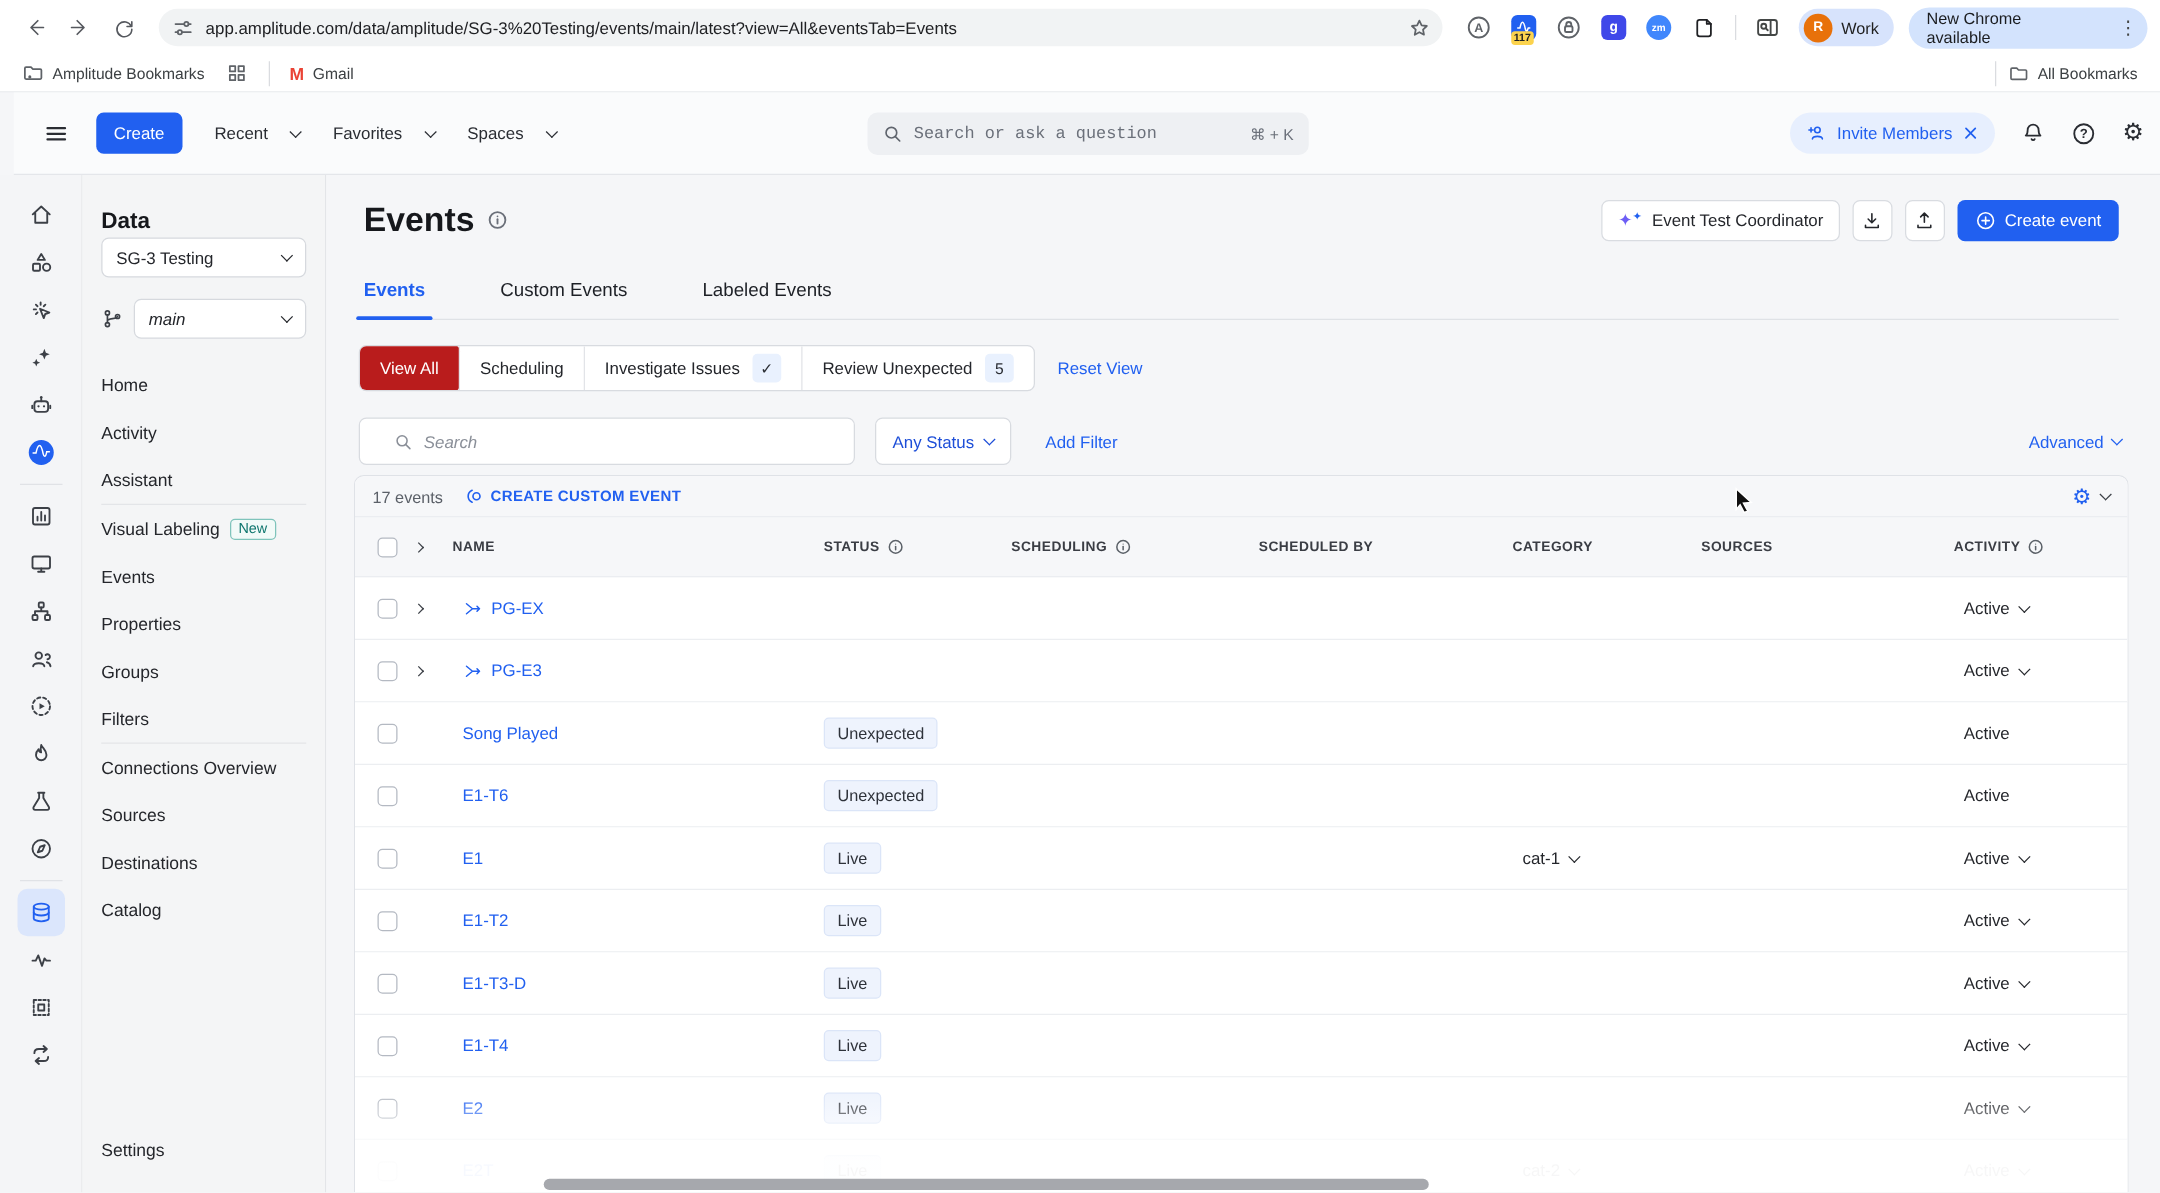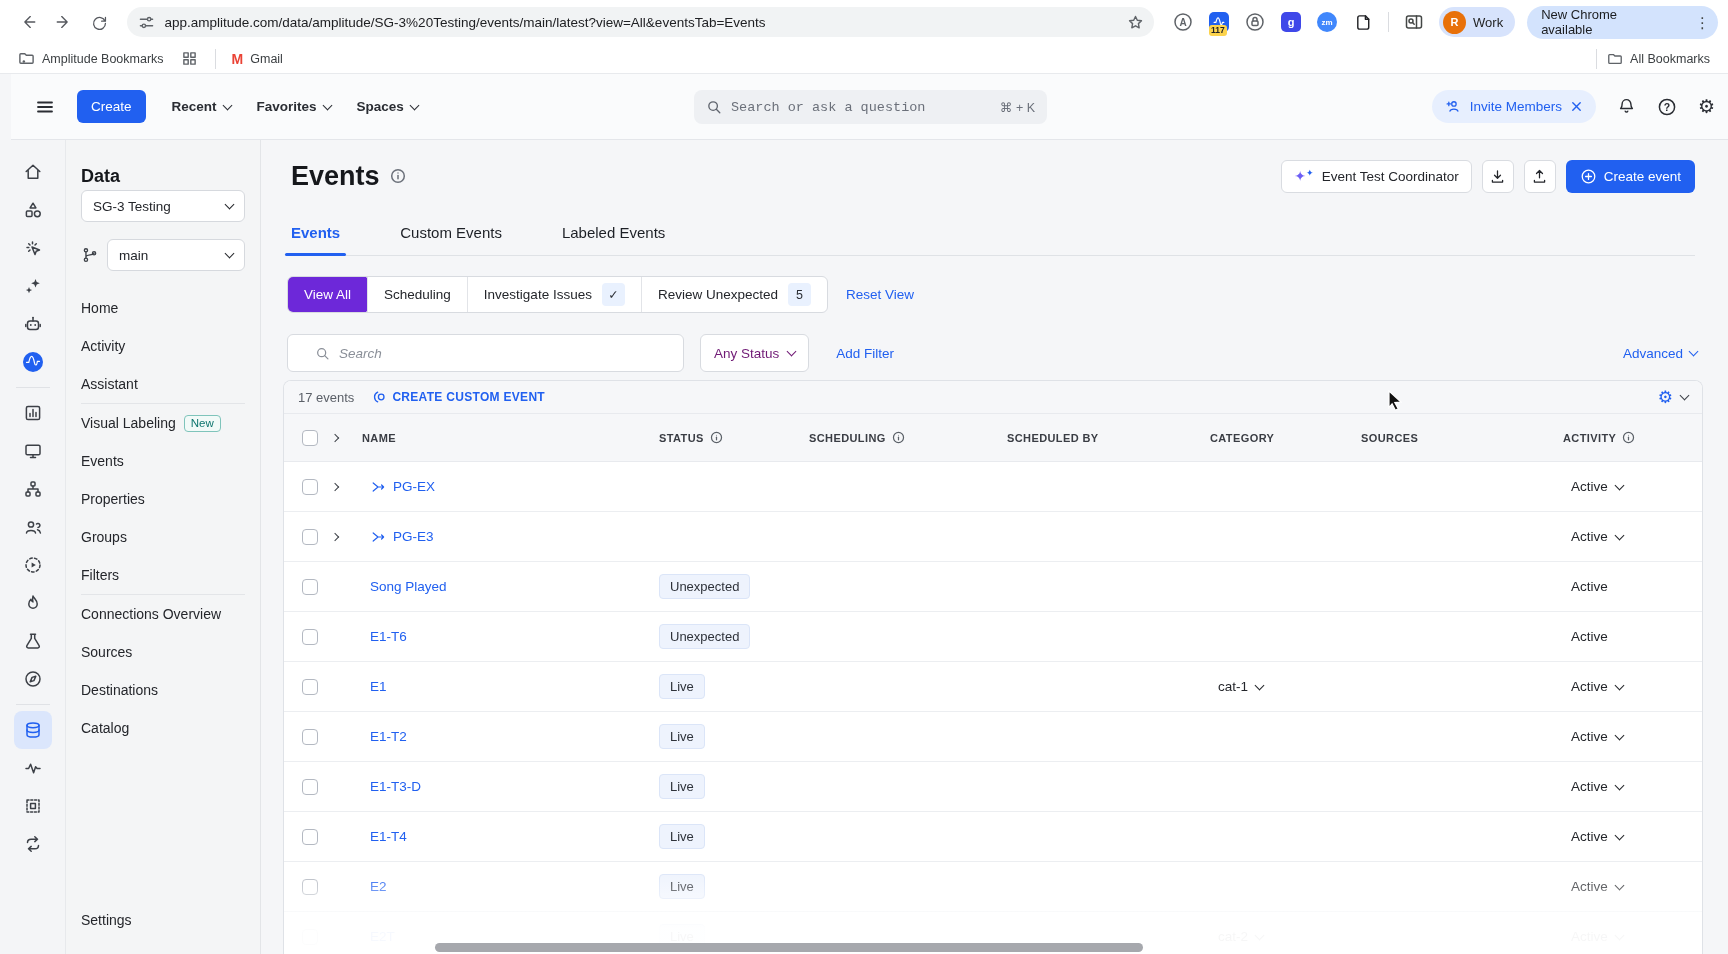--- a/index.html
+++ b/index.html
@@ -28,21 +28,21 @@
   .kebab { color:#444746; font-size:15px; letter-spacing:0; line-height:1; }
 
   .bookmarks-bar { position:absolute; top:44px; left:0; width:1728px; height:30px; background:#fff; border-bottom:1px solid #e8eaed; display:flex; align-items:center; padding:0 18px; font-size:12.5px; color:#3c4043; }
   .bm-item { display:flex; align-items:center; gap:7px; margin-right:18px; }
   .bm-right { margin-left:auto; display:flex; align-items:center; gap:10px; }
 
   
   .app-topbar { position:absolute; top:74px; left:11px; width:1728px; height:66px; background:#fafbfc; border-bottom:1px solid #e4e6ea; display:flex; align-items:center; padding:0 24px; }
   .hamburger { color:#2a2d33; margin-right:22px; }
   .btn-blue { background:#2160f0; color:#fff; border:none; border-radius:6px; height:33px; padding:0 14px; font-size:13.5px; font-family:inherit; display:flex; align-items:center; gap:7px; }
-  .top-menu { display:flex; align-items:center; gap:7px; font-size:13.5px; color:#2a2d33; margin-left:26px;font-weight:bold; }
+  .top-menu { display:flex; align-items:center; gap:19px; font-size:13.5px; color:#2a2d33; margin-left:26px; }
   .cvd { display:inline-block; width:7px; height:7px; border-right:1.6px solid currentColor; border-bottom:1.6px solid currentColor; transform:rotate(45deg); margin-top:-3px; }
   .cvr { display:inline-block; width:6px; height:6px; border-right:1.6px solid currentColor; border-bottom:1.6px solid currentColor; transform:rotate(-45deg); }
   .global-search { position:absolute; left:683px; top:16px; width:353px; height:34px; background:#eef0f3; border-radius:8px; display:flex; align-items:center; padding:0 12px; gap:9px; color:#5f646d; }
   .global-search input { border:none; background:transparent; outline:none; flex:1; font-size:13.5px; font-family:Liberation Mono, monospace; color:#2a2d33; }
   .global-search input::placeholder { color:#6b707a; }
   .gs-short { font-size:12.5px; color:#6b707a; }
   .topbar-right { margin-left:auto; display:flex; align-items:center; gap:21px; }
   .invite-pill { display:flex; align-items:center; gap:8px; background:#e7effe; color:#2160f0; border-radius:17px; height:33px; padding:0 13px; font-size:13.5px; }
   .top-ico { color:#2a2d33; }
   .gear-glyph { font-size:19px; line-height:1; color:#2a2d33; }
@@ -50,21 +50,21 @@
   
   .shell { position:absolute; top:140px; left:0; width:1728px; height:814px; display:flex; }
   .rail { width:66px; background:#f4f5f7; border-right:1px solid #e7e9ec; padding-top:13px; display:flex; flex-direction:column; align-items:center; flex-shrink:0; }
   .rail-item { width:38px; height:38px; display:flex; align-items:center; justify-content:center; color:#3c4047; border-radius:8px; }
   .rail-item.active { background:#dbe6fc; color:#2160f0; }
   .rail-div { width:34px; height:1px; background:#e0e2e6; margin:6px 0; }
 
   .panel { width:195px; background:#f4f5f6; border-right:1px solid #e3e5e8; padding:26px 15px 0 15px; position:relative; flex-shrink:0; }
   .panel-title { font-size:18px; font-weight:bold; color:#16181c; height:24px; }
   .select-box { height:32px; background:#fff; border:1px solid #d6d9de; border-radius:6px; display:flex; align-items:center; justify-content:space-between; padding:0 11px; font-size:13.5px; color:#24262b; }
-  .branch-row { margin-top:17px; display:flex; align-items:center; gap:8px; }
+  .branch-row { margin-top:17px; display:flex; align-items:center; gap:8px;font-style:italic; }
   .branch-row .select-box { margin-top:0; flex:1; }
   .side-list { margin-top:18px; }
   .side-item { height:38px; display:flex; align-items:center; font-size:14px; color:#24262b; gap:8px; }
   .side-div { height:1px; background:#e3e5e8; margin:0 0; }
   .new-badge { font-size:11.5px; color:#0f766e; border:1px solid #7fc4bb; background:#f2faf8; border-radius:4px; padding:1.5px 6px; }
   .settings-item { position:absolute; bottom:15px; left:15px; height:38px; display:flex; align-items:center; font-size:14px; color:#24262b; }
 
   
   .main { flex:1; background:#f5f6f8; padding:0 25px 0 22px; position:relative; overflow:hidden; }
   .title-row { margin:17px 8px 0 8px; height:38px; display:flex; align-items:center; }
@@ -76,29 +76,29 @@
   .sparkle { color:#6d5ef5; font-size:14px; }
   .tabs-row { margin:16px 8px 0 8px; height:45px; display:flex; align-items:flex-end; border-bottom:1px solid #dfe2e6; gap:60px; }
   .tab { font-size:15px; color:#1d2026; padding-bottom:14px; position:relative; }
   .tab.active { color:#2160f0; font-weight:bold; }
   .tab.active::after { content:""; position:absolute; left:-6px; right:-6px; bottom:-1px; height:3px; background:#2160f0; border-radius:2px; }
 
   .views-row { margin:20px 0 0 4px; display:flex; align-items:center; }
   .segmented { display:flex; background:#fff; border:1px solid #d8dbe0; border-radius:6px; height:37px; overflow:hidden; }
   .seg { display:flex; align-items:center; gap:10px; padding:0 16px; font-size:13.5px; color:#24262b; border-left:1px solid #e2e4e8; }
   .seg:first-child { border-left:none; }
-  .seg.active { background:#6d28d9; color:#fff; border-radius:5px; margin:-1px; padding:0 17px; }
+  .seg.active { background:#b91c1c; color:#fff; border-radius:5px; margin:-1px; padding:0 17px; }
   .seg-chip { background:#e9f1fe; border-radius:4px; min-width:23px; height:23px; display:flex; align-items:center; justify-content:center; font-size:12.5px; color:#2a2d33; padding:0 4px; }
   .reset-link { margin-left:18px; color:#2160f0; font-size:13.5px; }
 
   .filter-row { margin:21px 0 0 4px; display:flex; align-items:center; }
   .tbl-search { width:397px; height:38px; background:#fff; border:1px solid #d8dbe0; border-radius:6px; display:flex; align-items:center; padding:0 27px; gap:9px; color:#8a8f98; }
   .tbl-search input { border:none; outline:none; flex:1; font-size:13.5px; font-family:inherit; color:#2a2d33; background:transparent; }
   .tbl-search input::placeholder { font-style:italic; color:#8a8f98; }
-  .status-dd { margin-left:16px; height:38px; background:#fff; border:1px solid #d8dbe0; border-radius:6px; display:flex; align-items:center; gap:9px; padding:0 13px; font-size:13.5px; color:#701a75; }
+  .status-dd { margin-left:16px; height:38px; background:#fff; border:1px solid #d8dbe0; border-radius:6px; display:flex; align-items:center; gap:9px; padding:0 13px; font-size:13.5px; color:#1d4ed8; }
   .add-filter { margin-left:27px; color:#2160f0; font-size:13.5px; }
   .advanced { margin-left:auto; margin-right:6px; color:#2160f0; font-size:13.5px; display:flex; align-items:center; gap:7px; }
 
   
   .card { margin-top:8px; width:1420px; background:#fff; border:1px solid #dfe2e7; border-bottom:none; border-radius:8px 8px 0 0; position:relative; height:574px; overflow:hidden; }
   .card-toolbar { height:33px; background:#f6f7f9; display:flex; align-items:center; padding:0 14px; border-bottom:1px solid #e8eaee; }
   .evt-count { font-size:13px; color:#5b6068; margin-left:0; }
   .create-custom { margin-left:18px; display:flex; align-items:center; gap:6px; color:#2160f0; font-size:12px; font-weight:bold; letter-spacing:.3px; }
   .card-toolbar .right { margin-left:auto; display:flex; align-items:center; gap:8px; }
   .gear-blue { color:#2160f0; font-size:17px; line-height:1; }

